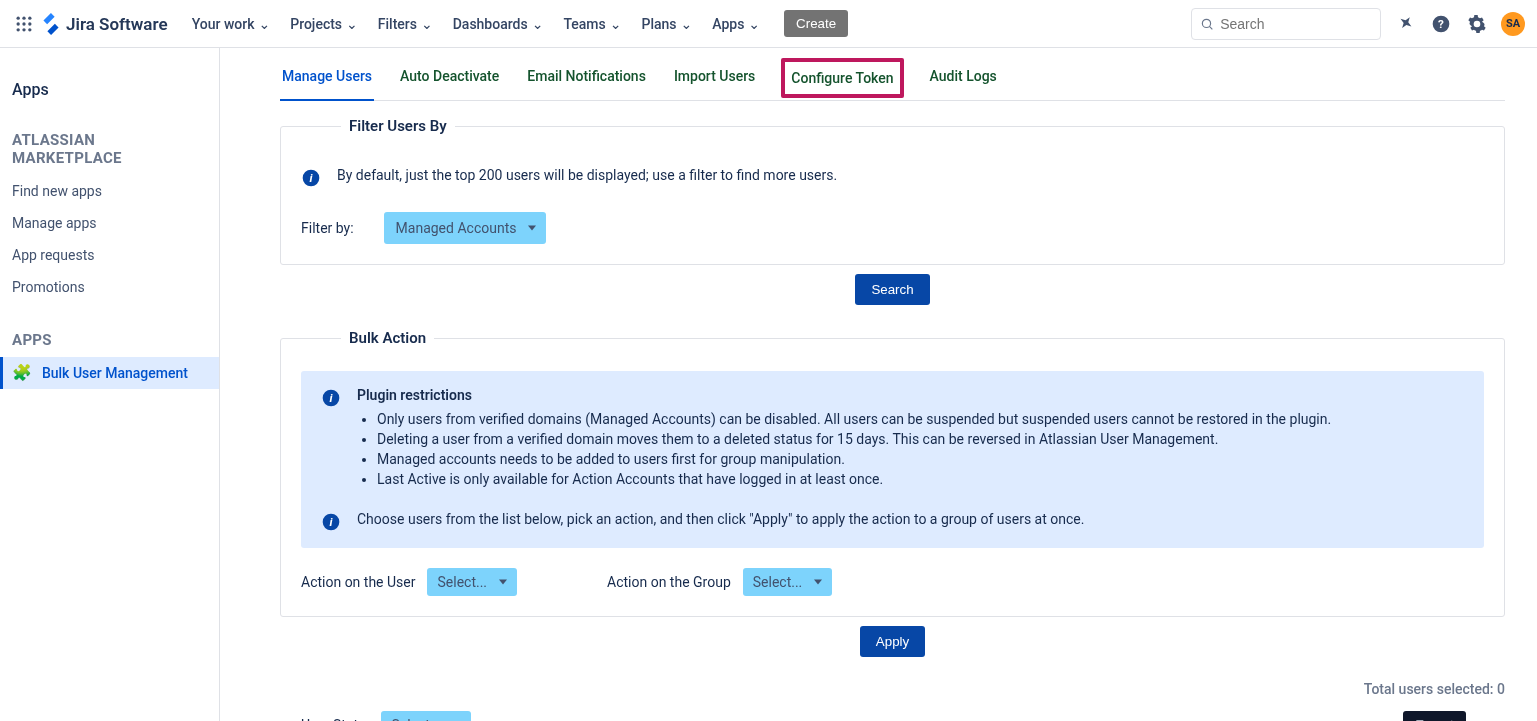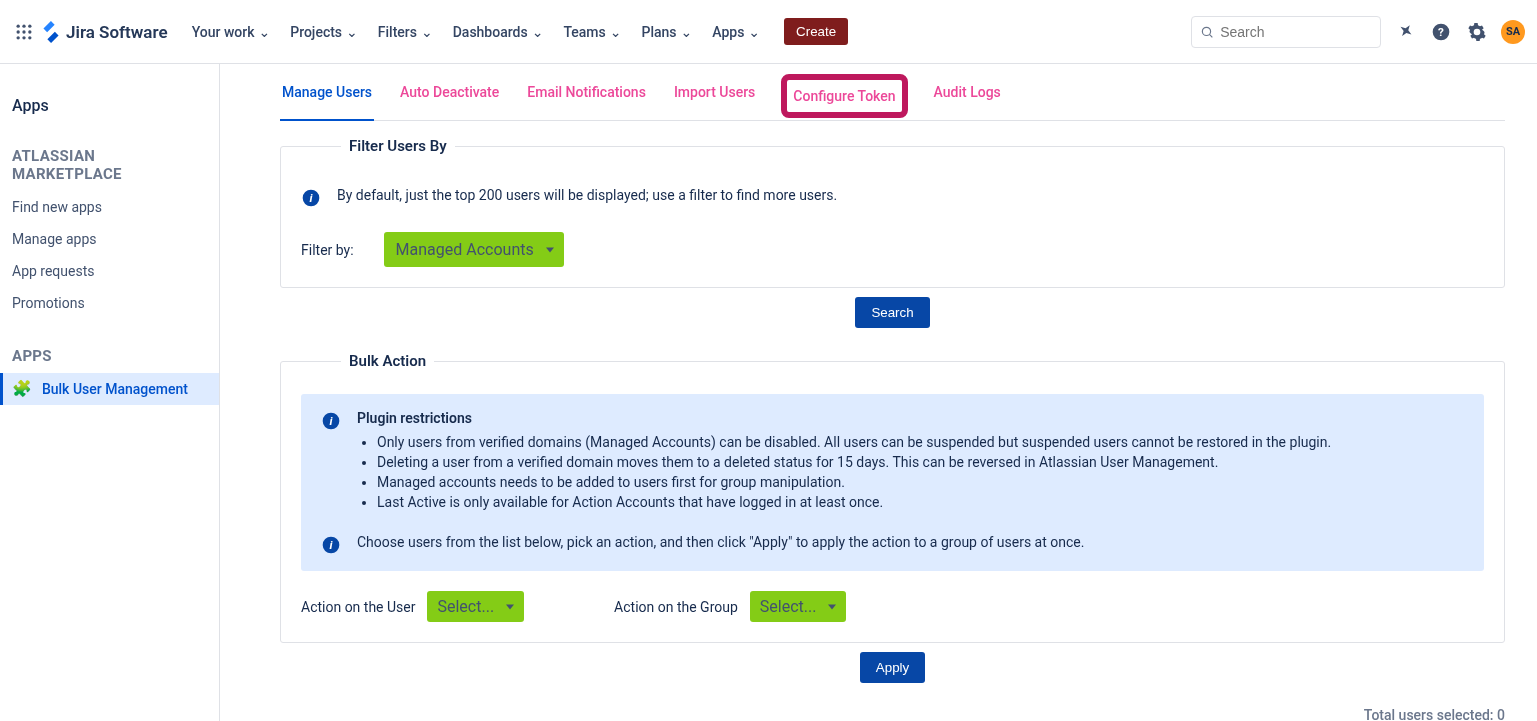--- a/index.html
+++ b/index.html
@@ -3,62 +3,62 @@
 <meta charset="utf-8">
 <style>
   * { margin: 0; padding: 0; box-sizing: border-box; }
   body {
     font-family: -apple-system, BlinkMacSystemFont, "Segoe UI", Roboto, "Helvetica Neue", sans-serif;
     font-size: 14px;
     color: #172B4D;
     background: #fff;
   }
   .topbar {
-    height: 64px;
+    height: 48px;
     display: flex;
     align-items: center;
     padding: 0 12px;
     border-bottom: 1px solid #DFE1E6;
   }
   .app-switcher { width: 24px; height: 24px; display:flex; align-items:center; justify-content:center; cursor:pointer; }
   .logo { display:flex; align-items:center; gap:4px; margin-left:4px; margin-right:16px; }
   .nav-items { display:flex; align-items:center; gap:4px; }
   .nav-item { padding: 6px 8px; border-radius:3px; cursor:pointer; color:#344563; font-weight:500; display:flex; align-items:center; gap:4px; }
-  .create-btn { background:#7f1d1d; color:#fff; font-weight:500; border:none; border-radius:3px; padding:6px 12px; margin-left:12px; cursor:pointer; }
+  .create-btn { background:#737373; color:#fff; font-weight:500; border:none; border-radius:3px; padding:6px 12px; margin-left:12px; cursor:pointer; }
   .spacer { flex:1; }
   .search-box { position:relative; display:flex; align-items:center; border:1px solid #DFE1E6; border-radius:4px; padding:4px 8px; width:190px; height:32px; }
   .search-box input { border:none; outline:none; margin-left:6px; width:100%; font-size:14px; color:#172B4D; }
   .top-icons { display:flex; align-items:center; gap:12px; margin-left:12px; }
   .top-icon { width:24px; height:24px; display:flex; align-items:center; justify-content:center; cursor:pointer; color:#42526E; }
   .avatar { width:24px; height:24px; border-radius:50%; background:#FF991F; color:#172B4D; font-size:11px; font-weight:bold; display:flex; align-items:center; justify-content:center; cursor:pointer; }
 
   .body-wrap { display:flex; }
   .sidebar { width:220px; border-right:1px solid #DFE1E6; padding:16px 0; min-height:calc(100vh - 48px); }
   .sidebar-title { font-size:16px; font-weight:500; padding:16px 16px 24px 12px; color:#172B4D; }
   .sidebar-section-label { font-size:15px; font-weight:700; color:#6B778C; padding:8px 12px; letter-spacing:0.3px; }
   .sidebar-item { padding:8px 12px; color:#42526E; cursor:pointer; font-size:14px; display:flex; align-items:center; gap:10px; }
   .sidebar-item.active { background:#DEEBFF; color:#0052CC; border-left:3px solid #0052CC; padding-left:9px; font-weight:500;}
   .app-icon-emoji { font-size:16px; line-height:1; }
 
   .content { flex:1; padding:8px 32px 40px 60px; }
   .tabs { display:flex; gap:24px; border-bottom:1px solid #DFE1E6; margin-bottom:16px; }
-  .tab { padding:12px 2px; color:#ec4899; font-weight:500; cursor:pointer; position:relative; }
+  .tab { padding:12px 2px; color:#14532d; font-weight:500; cursor:pointer; position:relative; }
   .tab.active { color:#0052CC; }
   .tab.active::after { content:""; position:absolute; left:0; right:0; bottom:-1px; height:2px; background:#0052CC; }
-  .tab.highlight { border:6px solid #be185d; border-radius:8px; padding:8px 6px; margin:2px 0; }
+  .tab.highlight { border:4px solid #be185d; border-radius:2px; padding:8px 6px; margin:2px 0; }
 
   fieldset.panel { border:1px solid #DFE1E6; border-radius:3px; padding:24px 20px 20px 20px; margin-bottom:26px; position:relative; }
   fieldset.panel > legend { font-size:15px; font-weight:600; color:#172B4D; padding:0 8px; margin-left:40px; }
 
   .info-row { display:flex; align-items:flex-start; gap:16px; margin:8px 0 24px 0; }
   .info-icon { width:20px; height:20px; flex-shrink:0; margin-top:1px; }
   .info-text { color:#172B4D; }
   .filter-row { display:flex; align-items:center; gap:30px; }
   .label { color:#172B4D; }
-  .select { background:#84cc16; border:none; border-radius:3px; padding:8px 30px 8px 12px; font-size:16px; color:#42526E; cursor:pointer; position:relative; display:inline-flex; align-items:center; gap:8px; }
+  .select { background:#7dd3fc; border:none; border-radius:3px; padding:8px 30px 8px 12px; font-size:14px; color:#42526E; cursor:pointer; position:relative; display:inline-flex; align-items:center; gap:8px; }
   .select.small { padding:6px 30px 6px 10px; }
   .select::after { content:""; border-left:4px solid transparent; border-right:4px solid transparent; border-top:5px solid #42526E; position:absolute; right:10px; top:50%; transform:translateY(-50%); }
   .btn-primary { background:#0747A6; color:#fff; border:none; border-radius:3px; padding:8px 16px; font-weight:500; cursor:pointer; }
   .attached-btn-wrap { display:flex; justify-content:center; margin-top:-17px; margin-bottom:24px; }
 
   .info-banner { background:#DEEBFF; border-radius:3px; padding:16px 20px; margin-bottom:20px; }
   .banner-title { font-weight:600; margin-bottom:8px; color:#172B4D; }
   .banner-list { margin:8px 0 20px 20px; color:#172B4D; }
   .banner-list li { margin:4px 0; }
 

